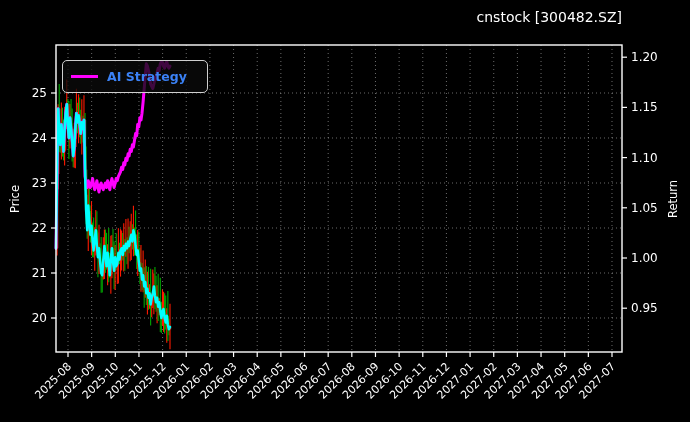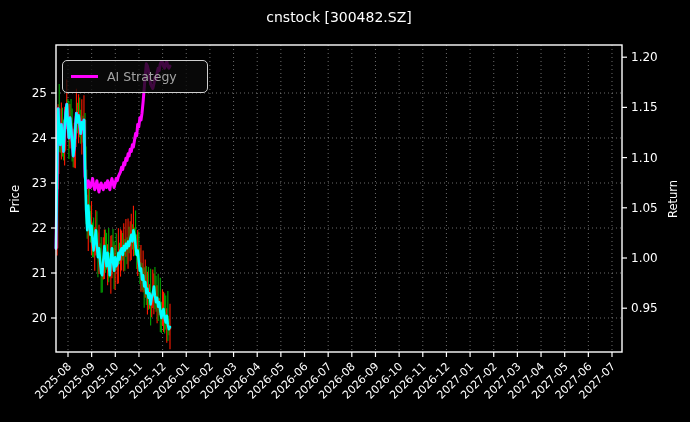--- a/index.html
+++ b/index.html
@@ -3,39 +3,39 @@
 <meta charset="utf-8">
 <style>
   html, body { margin: 0; padding: 0; background: #000; }
   #app {
     position: relative; width: 690px; height: 422px;
     background: #000; overflow: hidden;
     font-family: "DejaVu Sans", "Liberation Sans", sans-serif;
   }
   .chart-title {
     position: absolute; left: 56px; top: 9px; width: 566px;
-    text-align: center; color: #ffffff; font-size: 14px;
+    text-align: right; color: #ffffff; font-size: 14px;
   }
   .ylabel {
     position: absolute; color: #ffffff; font-size: 11.5px;
     transform: translate(-50%, -50%) rotate(-90deg);
     transform-origin: center center; white-space: nowrap;
   }
   .ylabel-left  { left: 15px;  top: 199px; }
   .ylabel-right { left: 673px; top: 199px; }
   #plot-svg { position: absolute; left: 0; top: 0; }
   .legend {
     position: absolute; left: 62px; top: 60px; width: 146px;
     background: rgba(10,10,10,0.78);
     border: 1.4px solid #cfcfcf; border-radius: 5px;
     box-sizing: border-box; padding: 6px 8px 6px 8px; z-index: 5;
   }
   .legend-row { display: flex; align-items: center; height: 19px; }
   .legend-swatch { width: 27px; height: 3.5px; margin-right: 9px; flex: 0 0 auto; }
-  .legend-label { color: #a3a3a3; font-size: 12.5px; white-space: nowrap; }
+  .legend-label { color: #3b82f6; font-size: 12.5px; white-space: nowrap; font-weight: bold; }
 </style>
 </head>
 <body>
 
 <div id="app">
   <div class="chart-title">cnstock [300482.SZ]</div>
 
   <svg id="plot-svg" width="690" height="422">
       <line x1="68" y1="45" x2="68" y2="352" stroke="rgba(255,255,255,0.42)" stroke-width="1" stroke-dasharray="1 3"></line>
       <line x1="91.652" y1="45" x2="91.652" y2="352" stroke="rgba(255,255,255,0.42)" stroke-width="1" stroke-dasharray="1 3"></line>

